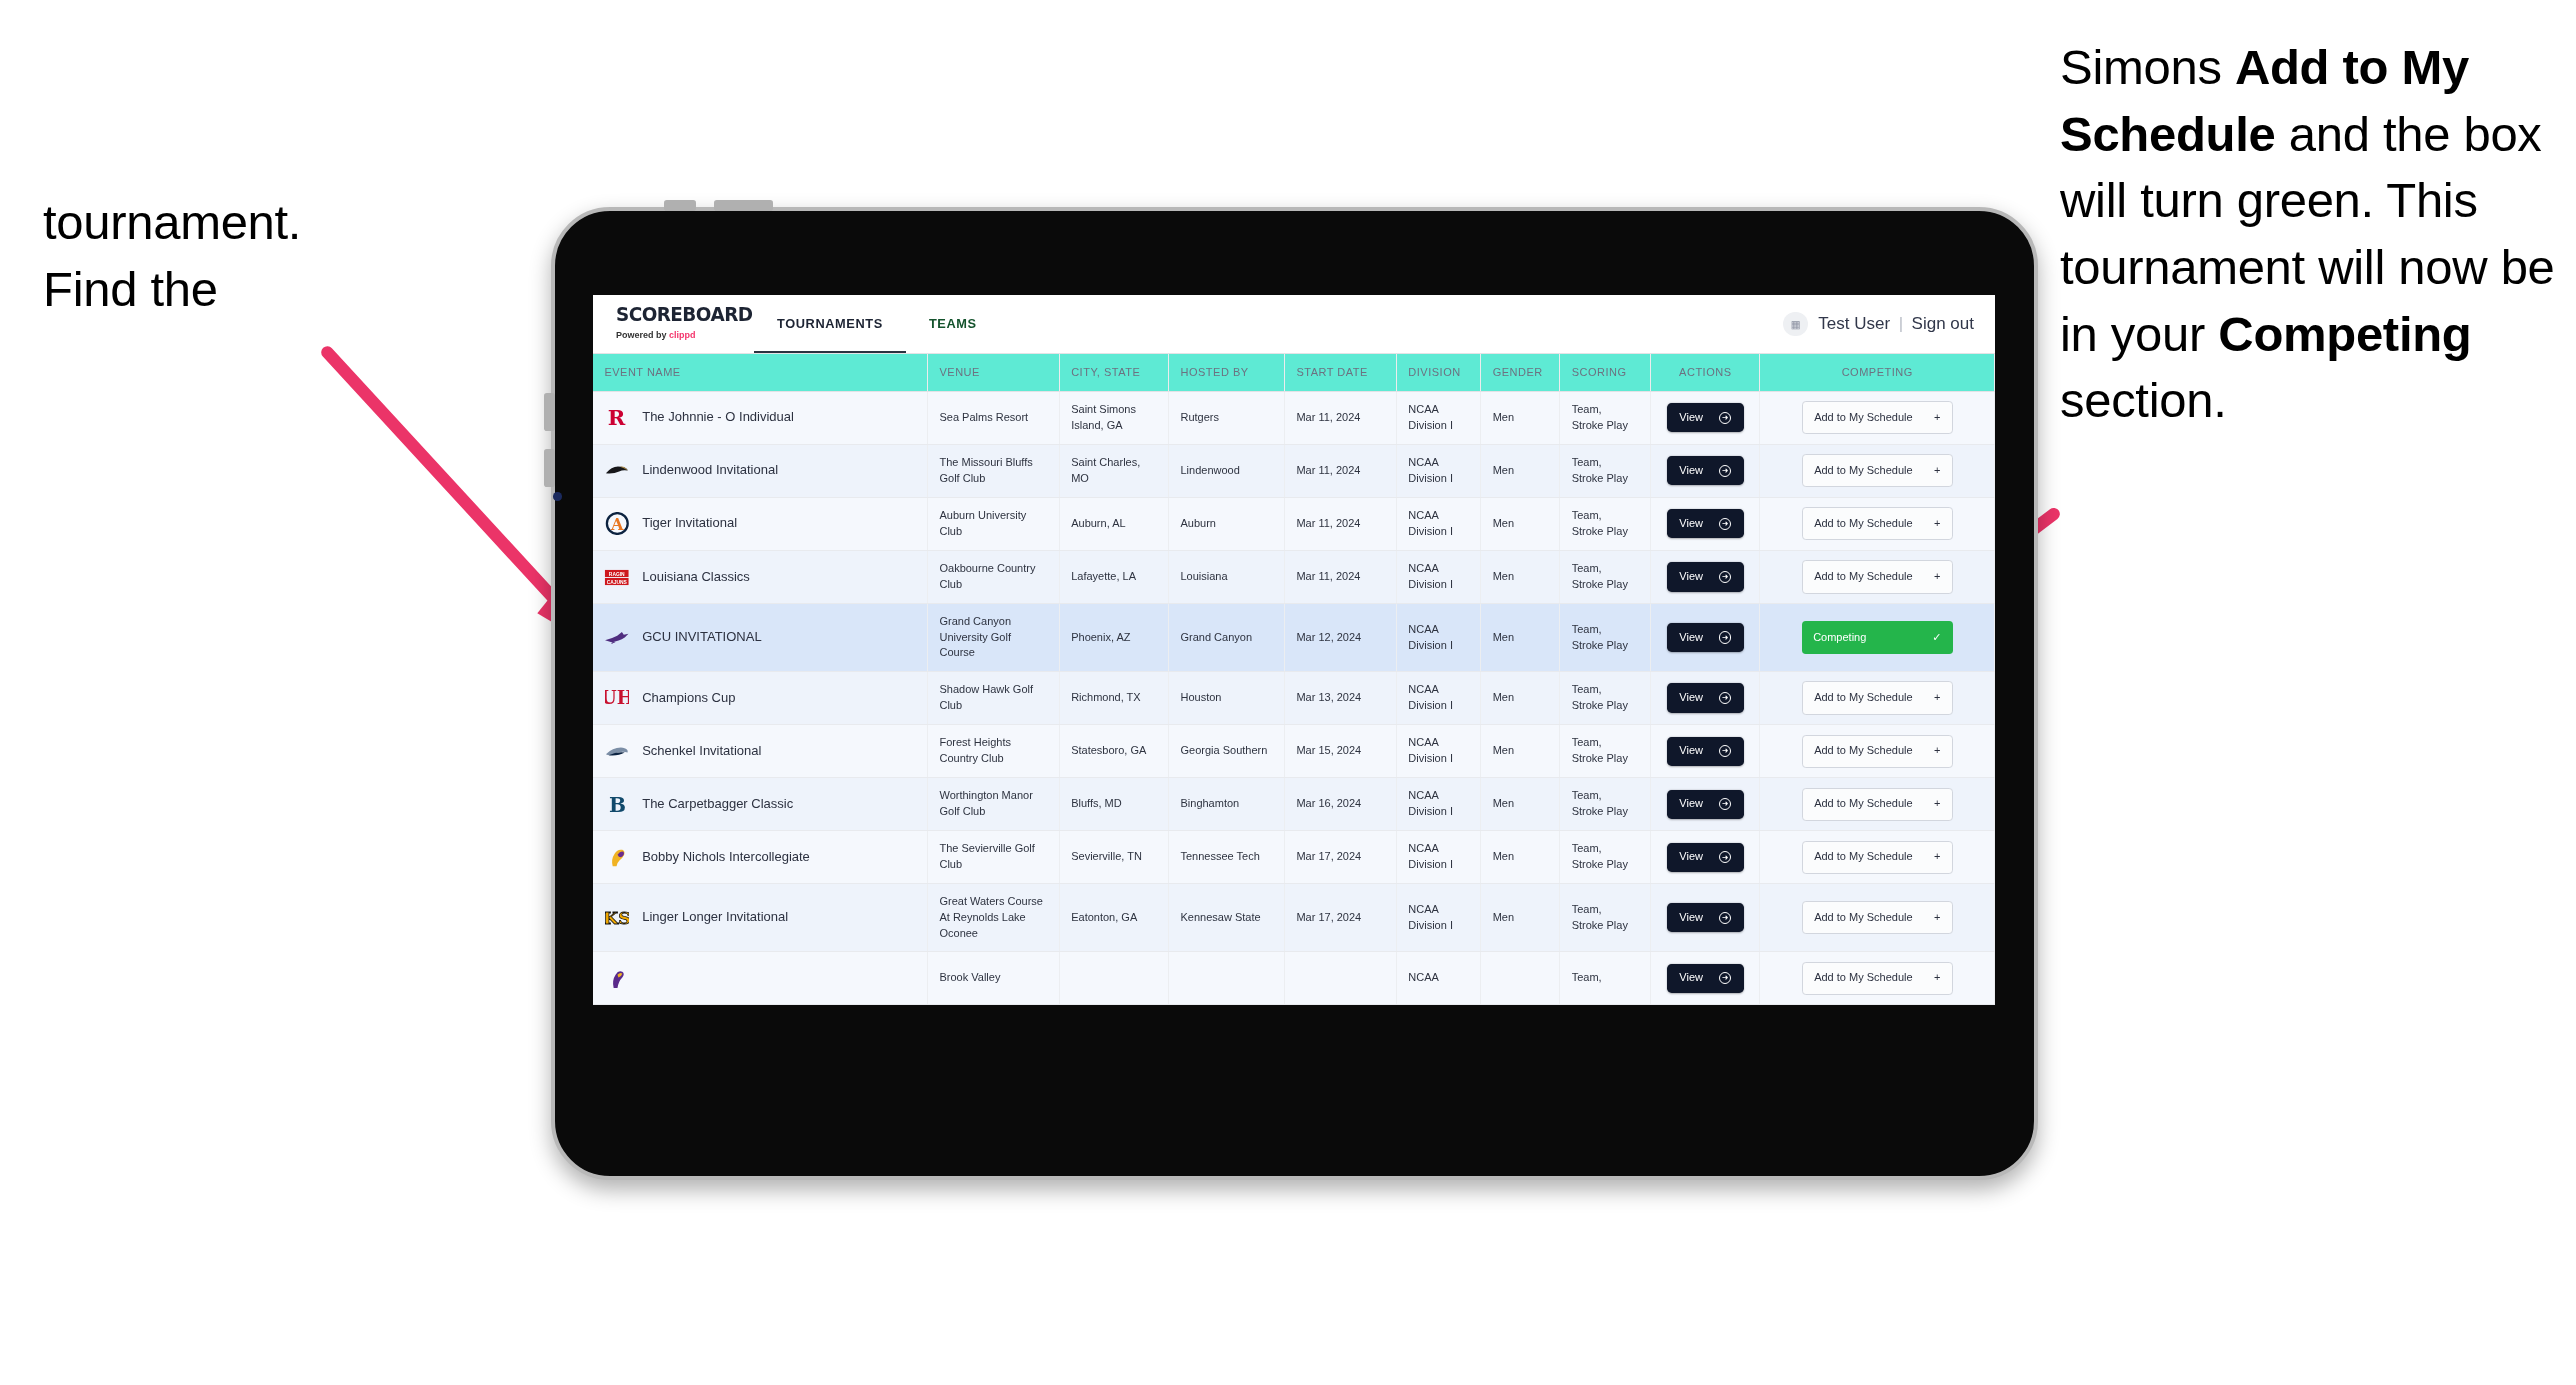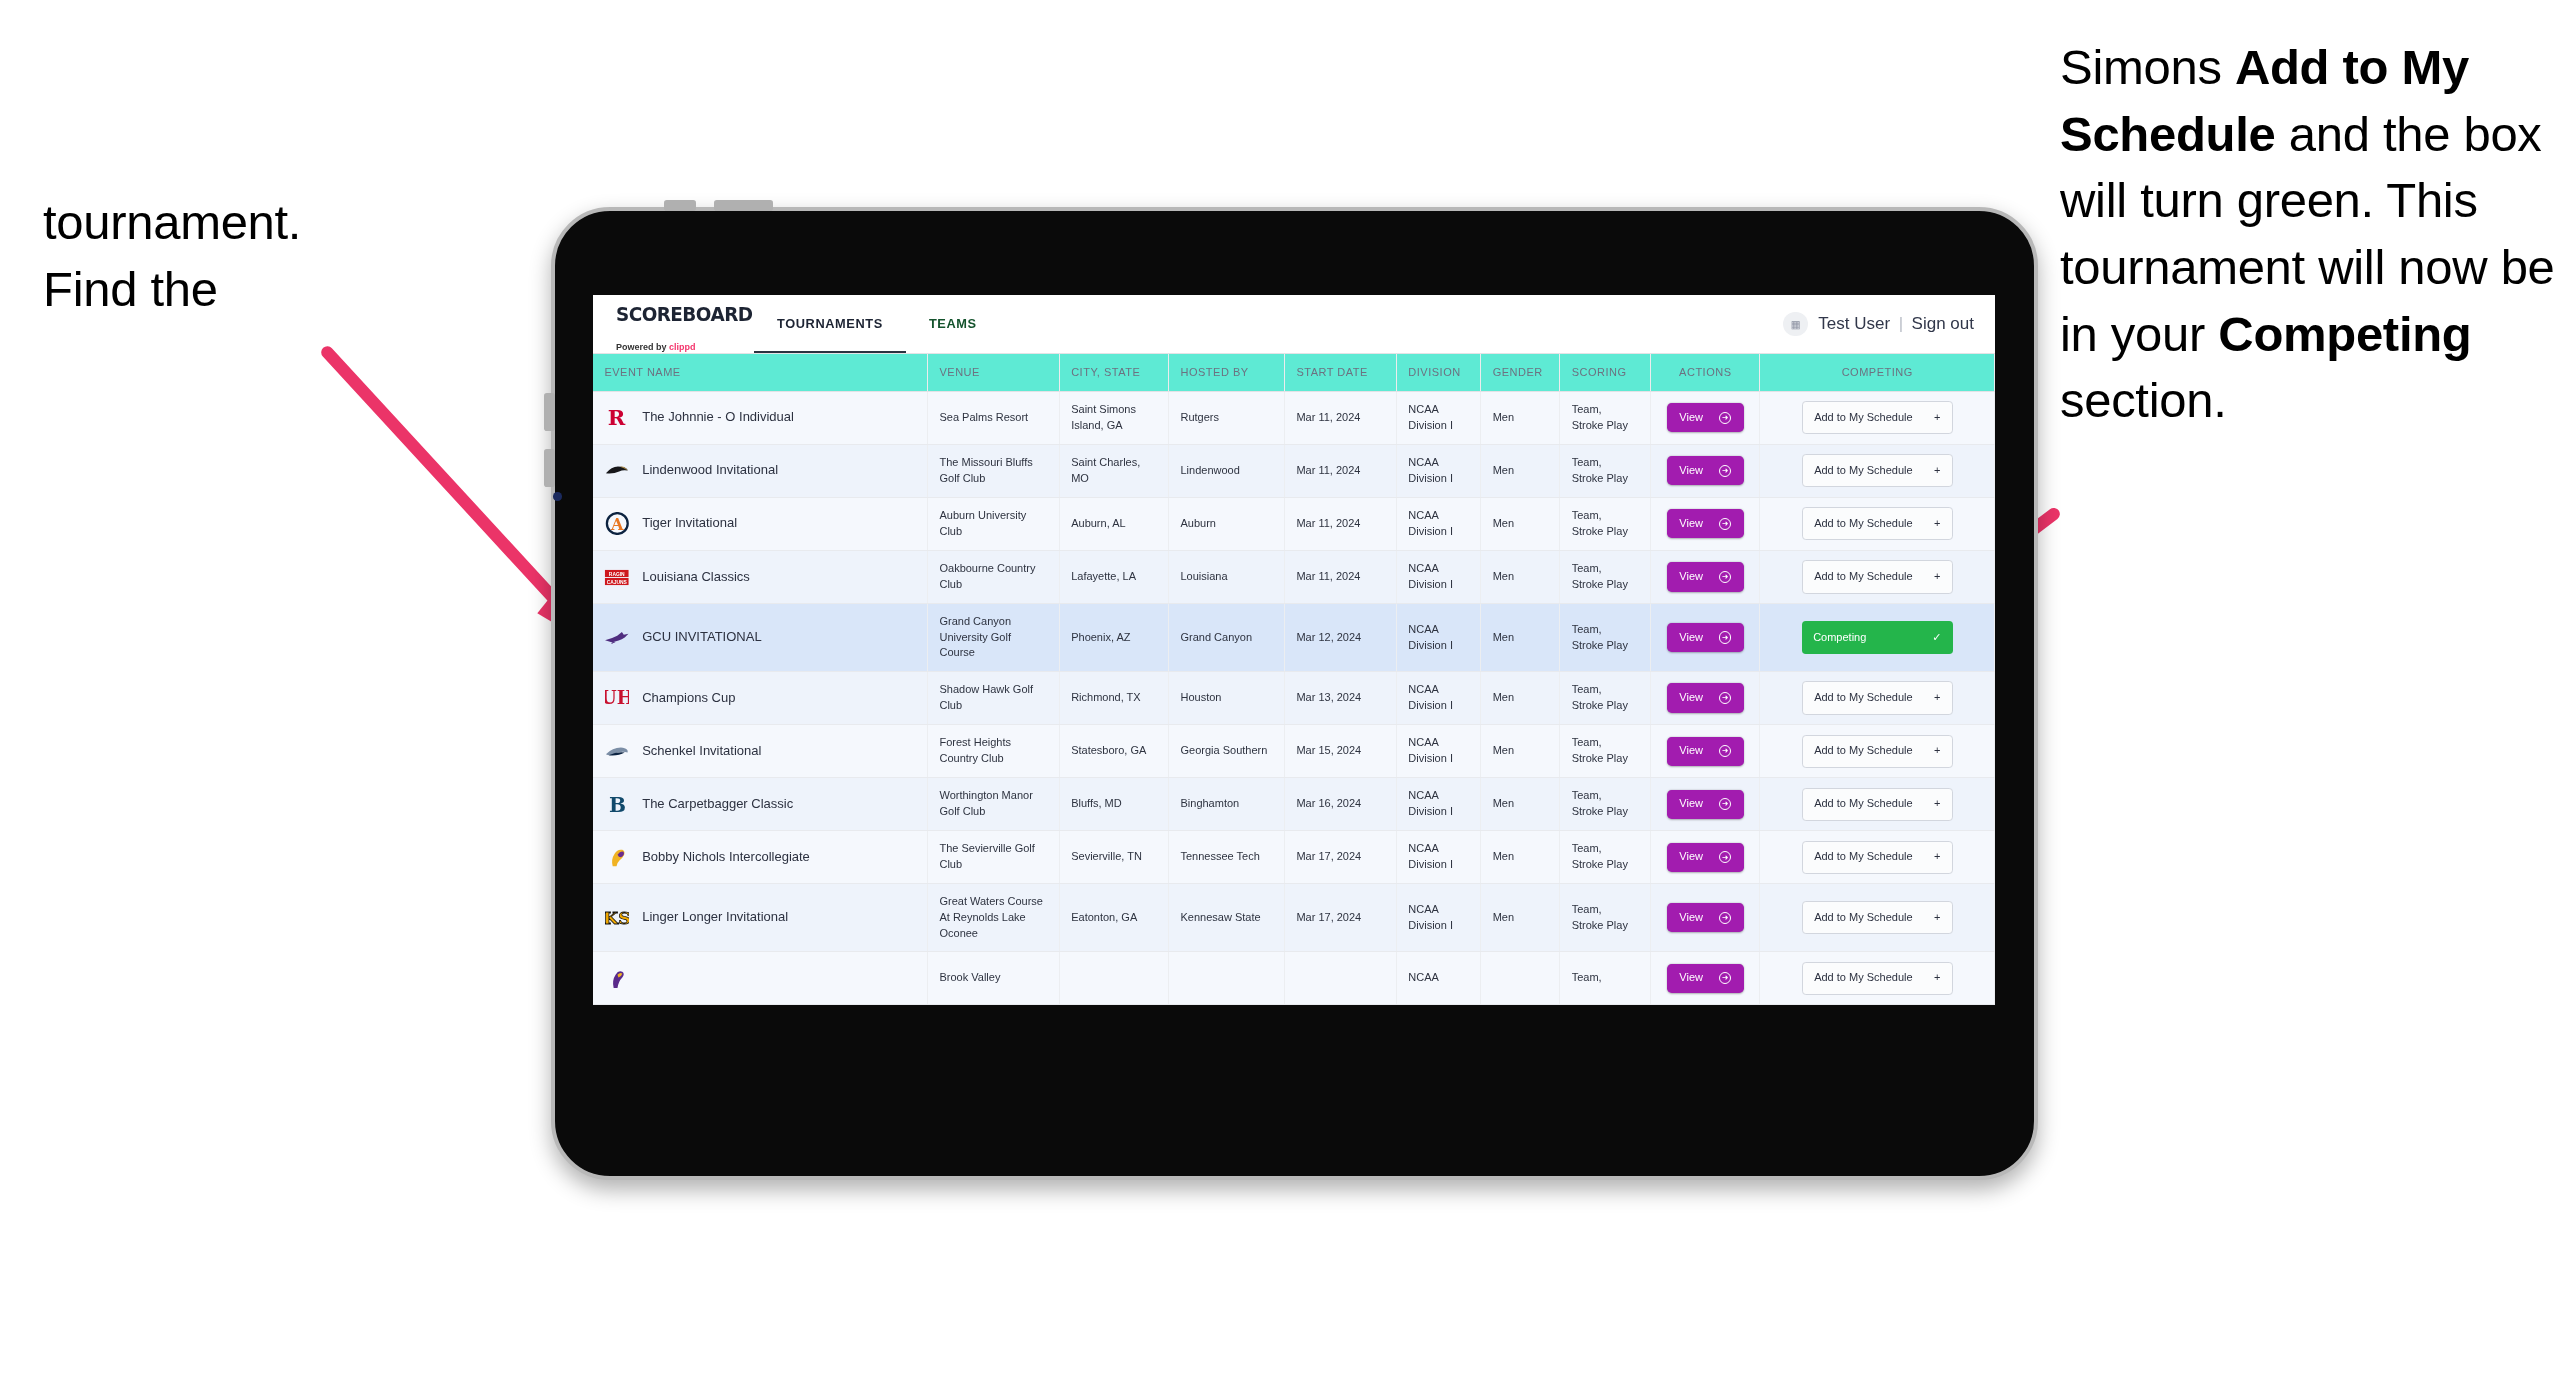--- a/index.html
+++ b/index.html
@@ -55,21 +55,21 @@
     height: 59px; background: #fff; display: flex; align-items: stretch;
     border-bottom: 0.9px solid #e3e3e6; position: relative; justify-content: space-between;
   }
   .brand { padding: 8.5px 0 0 23px; width: 144px; }
   .brand-title {
     font-family: "DejaVu Sans", sans-serif;
     font-weight: 700; font-size: 20px; letter-spacing: -0.6px;
     color: #1d2433; line-height: 1;
     transform: scaleX(.92); transform-origin: left center;
   }
-  .brand-sub { font-size: 9px; color: #333; margin-top: 18px; font-weight: 600; }
+  .brand-sub { font-size: 9px; color: #333; margin-top: 6px; font-weight: 600; }
   .brand-sub .clippd { color: #f4356c; font-weight: 800; }
 
   .navtabs { display: flex; align-items: stretch; margin-left: 17px; }
   .navtab {
     display: flex; align-items: center; padding: 0 23px;
     font-size: 12.8px; letter-spacing: 0.6px; color: #14532d; font-weight: 700;
     cursor: pointer; border-bottom: 2.8px solid transparent;
   }
   .navtab.active { color: #1d2433; border-bottom-color: #2b3240; font-weight: 600; }
 
@@ -103,21 +103,21 @@
   tr.row.alt { background: #eef3fb; }
   tr.row.selected { background: #d9e6f9; }
   td.ctr { text-align: center; }
 
   .evt { display: flex; align-items: center; gap: 12.3px; }
   .logo { width: 25.5px; height: 23px; flex: 0 0 25.5px; display:flex; align-items:center; justify-content:center; }
   .evt-name { font-size: 13px; color: #2c3140; }
 
   .btn-view {
     display: inline-flex; align-items: center; gap: 16px;
-    background: #a21caf; color: #fff; border-radius: 4.7px;
+    background: #0f172a; color: #fff; border-radius: 4.7px;
     padding: 6.6px 12.3px; font-size: 11px; cursor: pointer;
     box-shadow: 0 0.9px 1.9px rgba(0,0,0,.3);
   }
   .ic-circle {
     width: 12.3px; height: 12.3px; border: 1.2px solid #fff; border-radius: 50%;
     display: inline-flex; align-items: center; justify-content: center;
     font-size: 7.6px; line-height: 1;
   }
   .btn-add {
     display: flex; align-items: center; justify-content: space-between;

